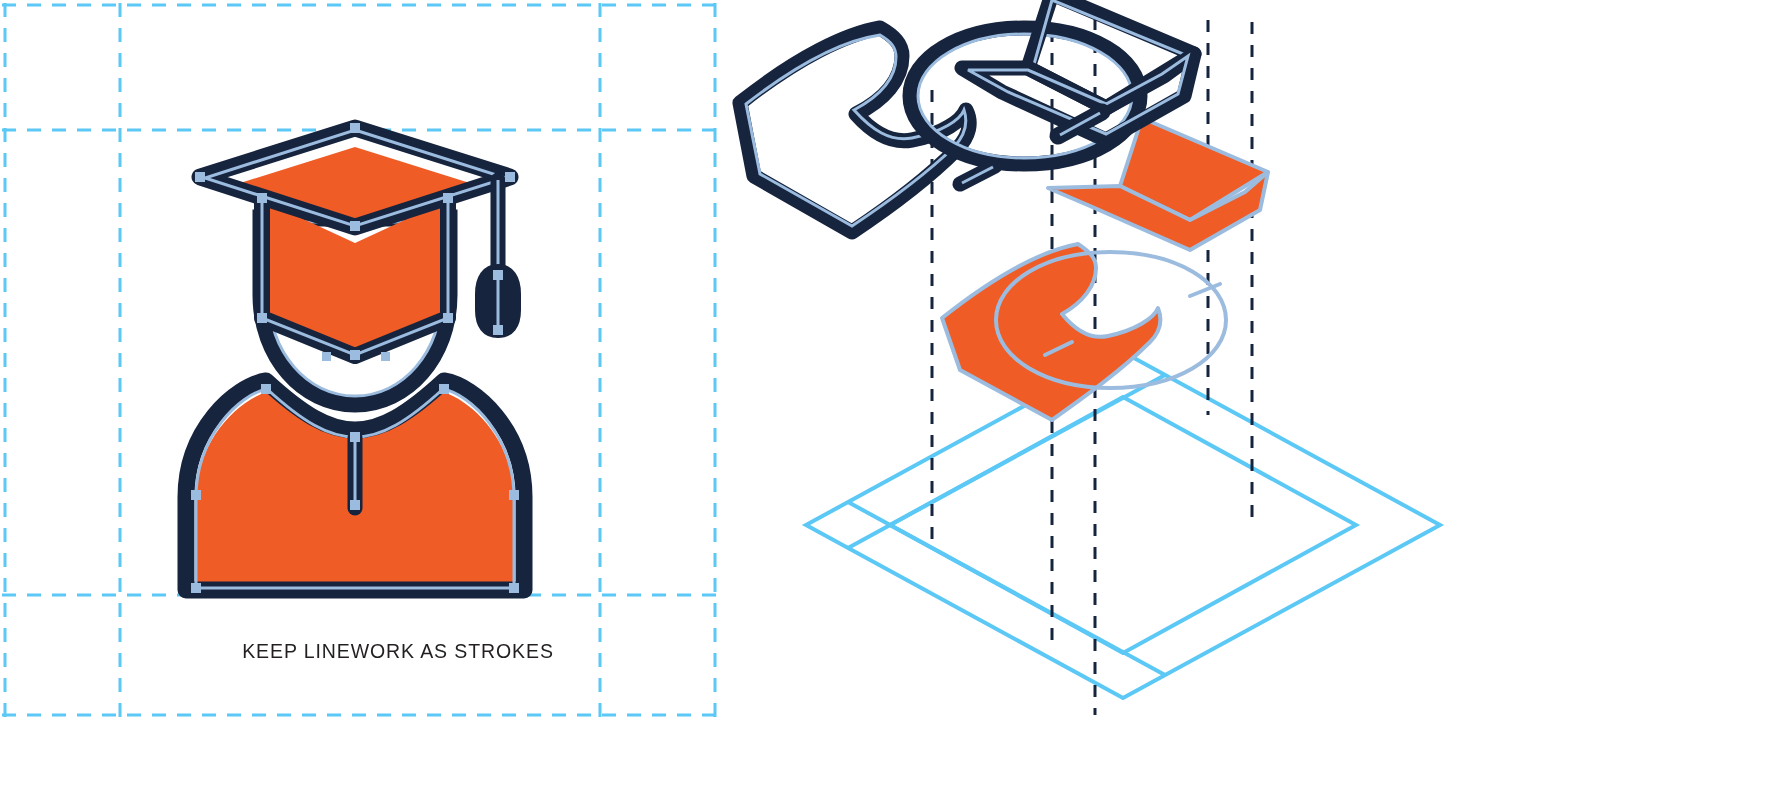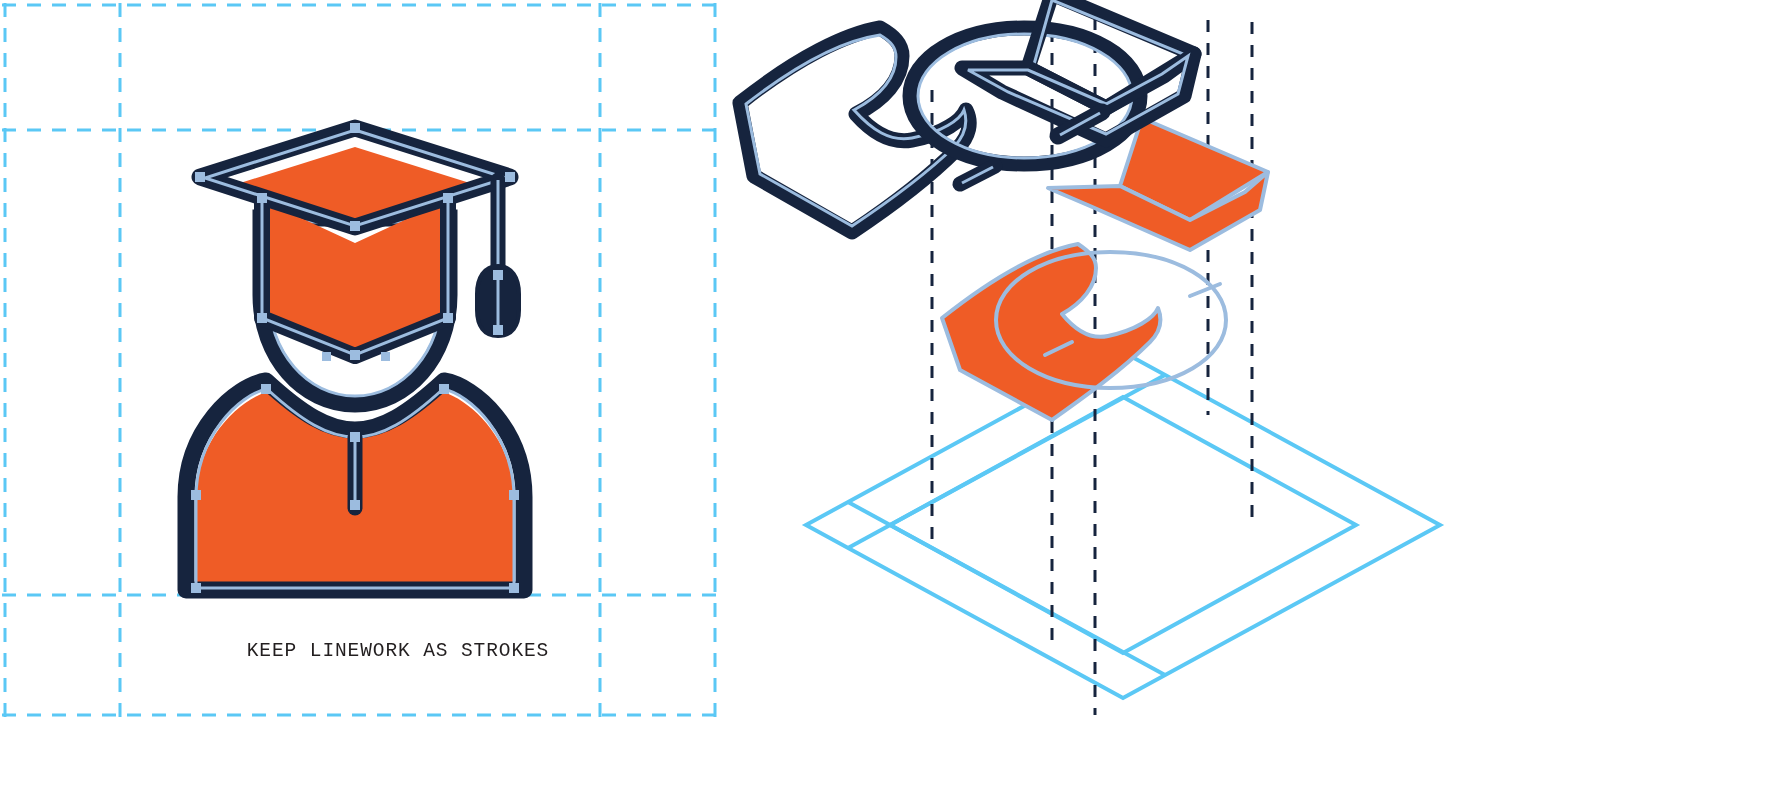--- a/index.html
+++ b/index.html
@@ -31,21 +31,21 @@
     position: absolute;
     left: 790px;
     top: 0;
     width: 976px;
     height: 800px;
   }
   svg { display: block; overflow: visible; }
 
   .caption {
     position: absolute;
-    font-family: Liberation Mono, monospace;
+    font-family: Liberation Sans, sans-serif;
     font-size: 19.5px;
     letter-spacing: 0.9px;
     color: #231f20;
     white-space: nowrap;
   }
   .caption-left {
     left: 218px;
     top: 640px;
     width: 360px;
     text-align: center;

